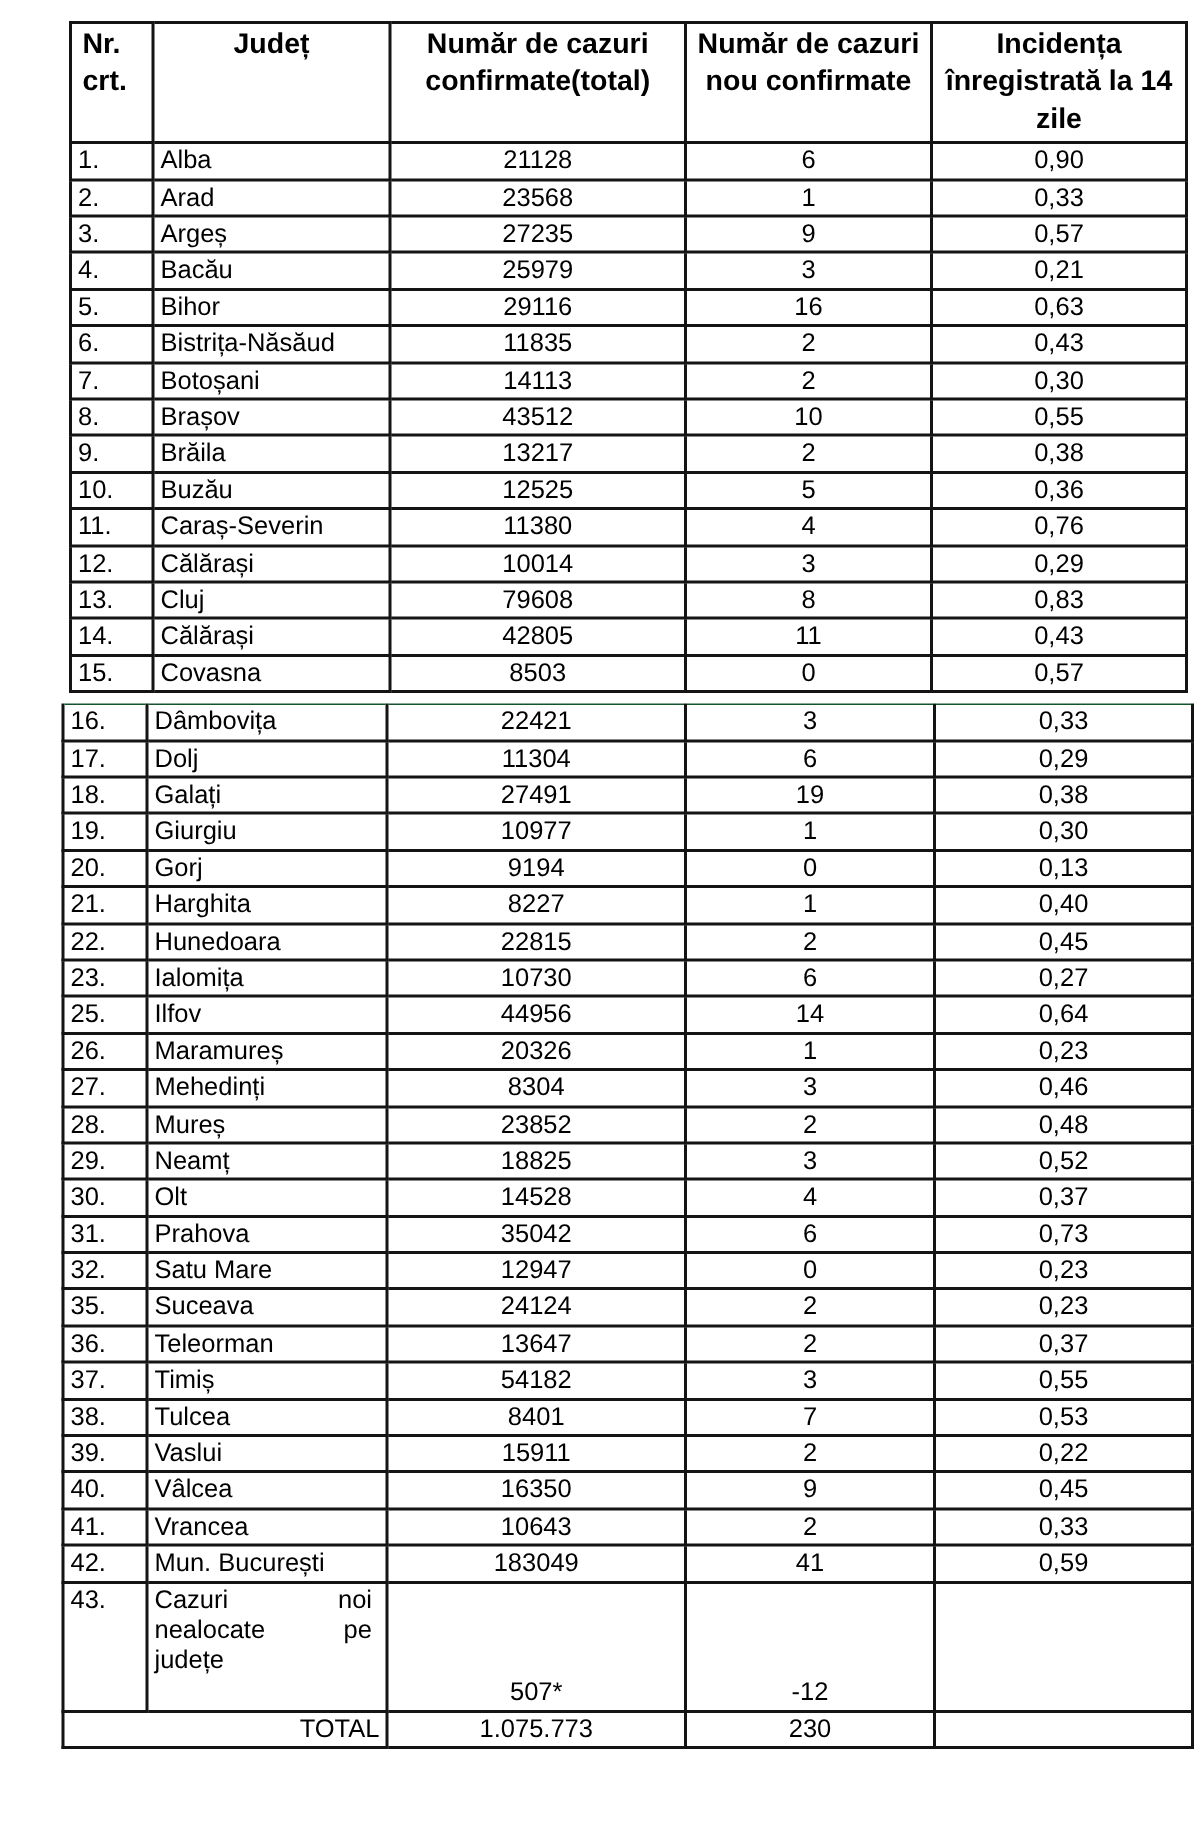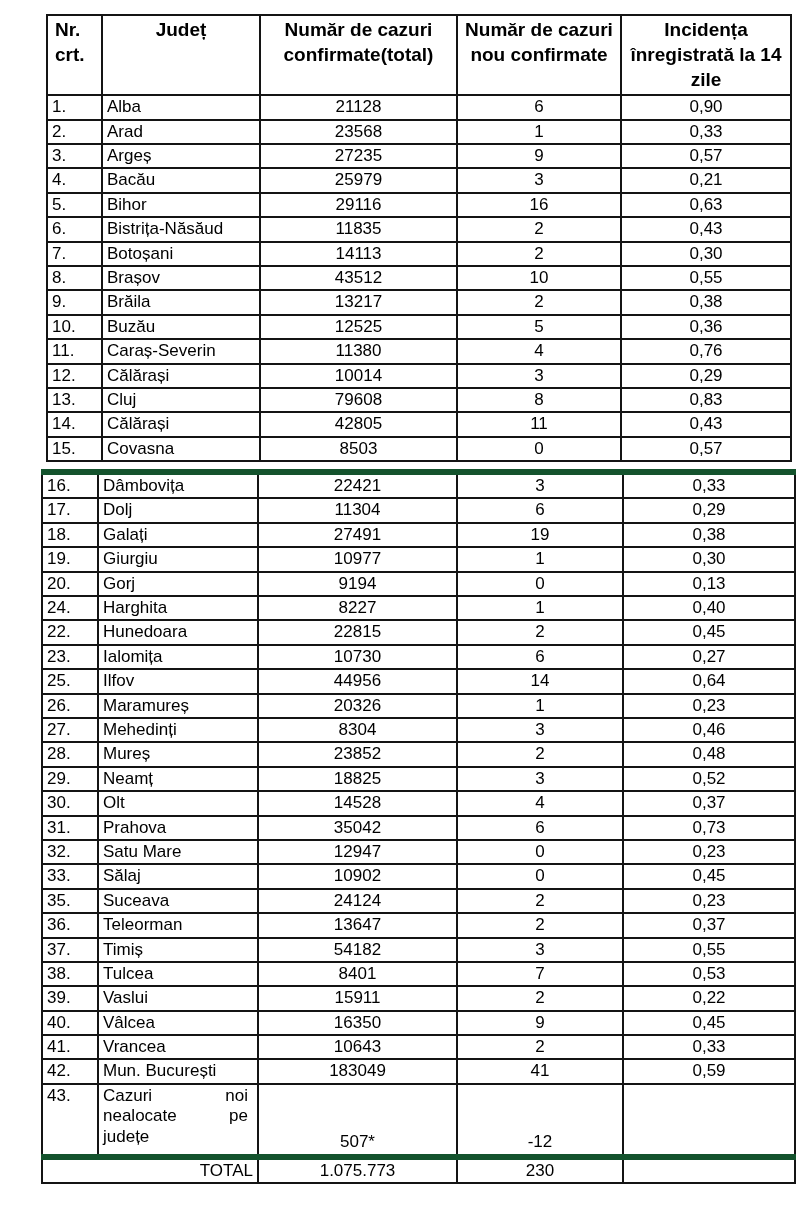--- a/index.html
+++ b/index.html
@@ -32,21 +32,21 @@
     margin: 7px 0 0 41px;
   }
   table.cases th,
   table.cases td {
     border: 2px solid #141414;
     box-sizing: border-box;
     overflow: hidden;
   }
   
   #seg2 tr:first-child td {
-    border-top: 6px solid #14532d;
+    border-top: 1px solid #14532d;
   }
   table.cases th {
     font-size: 19px;
     font-weight: bold;
     vertical-align: top;
     text-align: center;
     padding: 1px 5px 2px 5px;
     line-height: 1.32;
     height: 73px;
   }
@@ -62,21 +62,21 @@
     vertical-align: middle;
     white-space: nowrap;
   }
   td.col-nr   { text-align: left; padding-left: 8px; }
   td.col-judet{ text-align: left; padding-left: 6px; margin-top: 47px; }
   td.col-total, td.col-new, td.col-inc { text-align: center; }
 
   
   #seg2-body tr:last-child td {
     vertical-align: bottom;
-    height: 73px;
+    height: 86px;
   }
   #seg2-body tr:last-child td.col-nr {
     vertical-align: top;
   }
   #seg2-body tr:last-child td.col-judet {
     vertical-align: top;
     text-align: justify;
     white-space: normal;
     padding-right: 9px;
   }
@@ -255,21 +255,21 @@
           <td class="col-inc">0,30</td>
         </tr>
         <tr>
           <td class="col-nr">20.</td>
           <td class="col-judet">Gorj</td>
           <td class="col-total">9194</td>
           <td class="col-new">0</td>
           <td class="col-inc">0,13</td>
         </tr>
         <tr>
-          <td class="col-nr">24.</td>
+          <td class="col-nr">21.</td>
           <td class="col-judet">Harghita</td>
           <td class="col-total">8227</td>
           <td class="col-new">1</td>
           <td class="col-inc">0,40</td>
         </tr>
         <tr>
           <td class="col-nr">22.</td>
           <td class="col-judet">Hunedoara</td>
           <td class="col-total">22815</td>
           <td class="col-new">2</td>
@@ -330,27 +330,20 @@
           <td class="col-total">35042</td>
           <td class="col-new">6</td>
           <td class="col-inc">0,73</td>
         </tr>
         <tr>
           <td class="col-nr">32.</td>
           <td class="col-judet">Satu Mare</td>
           <td class="col-total">12947</td>
           <td class="col-new">0</td>
           <td class="col-inc">0,23</td>
-        </tr>
-        <tr>
-          <td class="col-nr">33.</td>
-          <td class="col-judet">Sălaj</td>
-          <td class="col-total">10902</td>
-          <td class="col-new">0</td>
-          <td class="col-inc">0,45</td>
         </tr>
         <tr>
           <td class="col-nr">35.</td>
           <td class="col-judet">Suceava</td>
           <td class="col-total">24124</td>
           <td class="col-new">2</td>
           <td class="col-inc">0,23</td>
         </tr>
         <tr>
           <td class="col-nr">36.</td>

